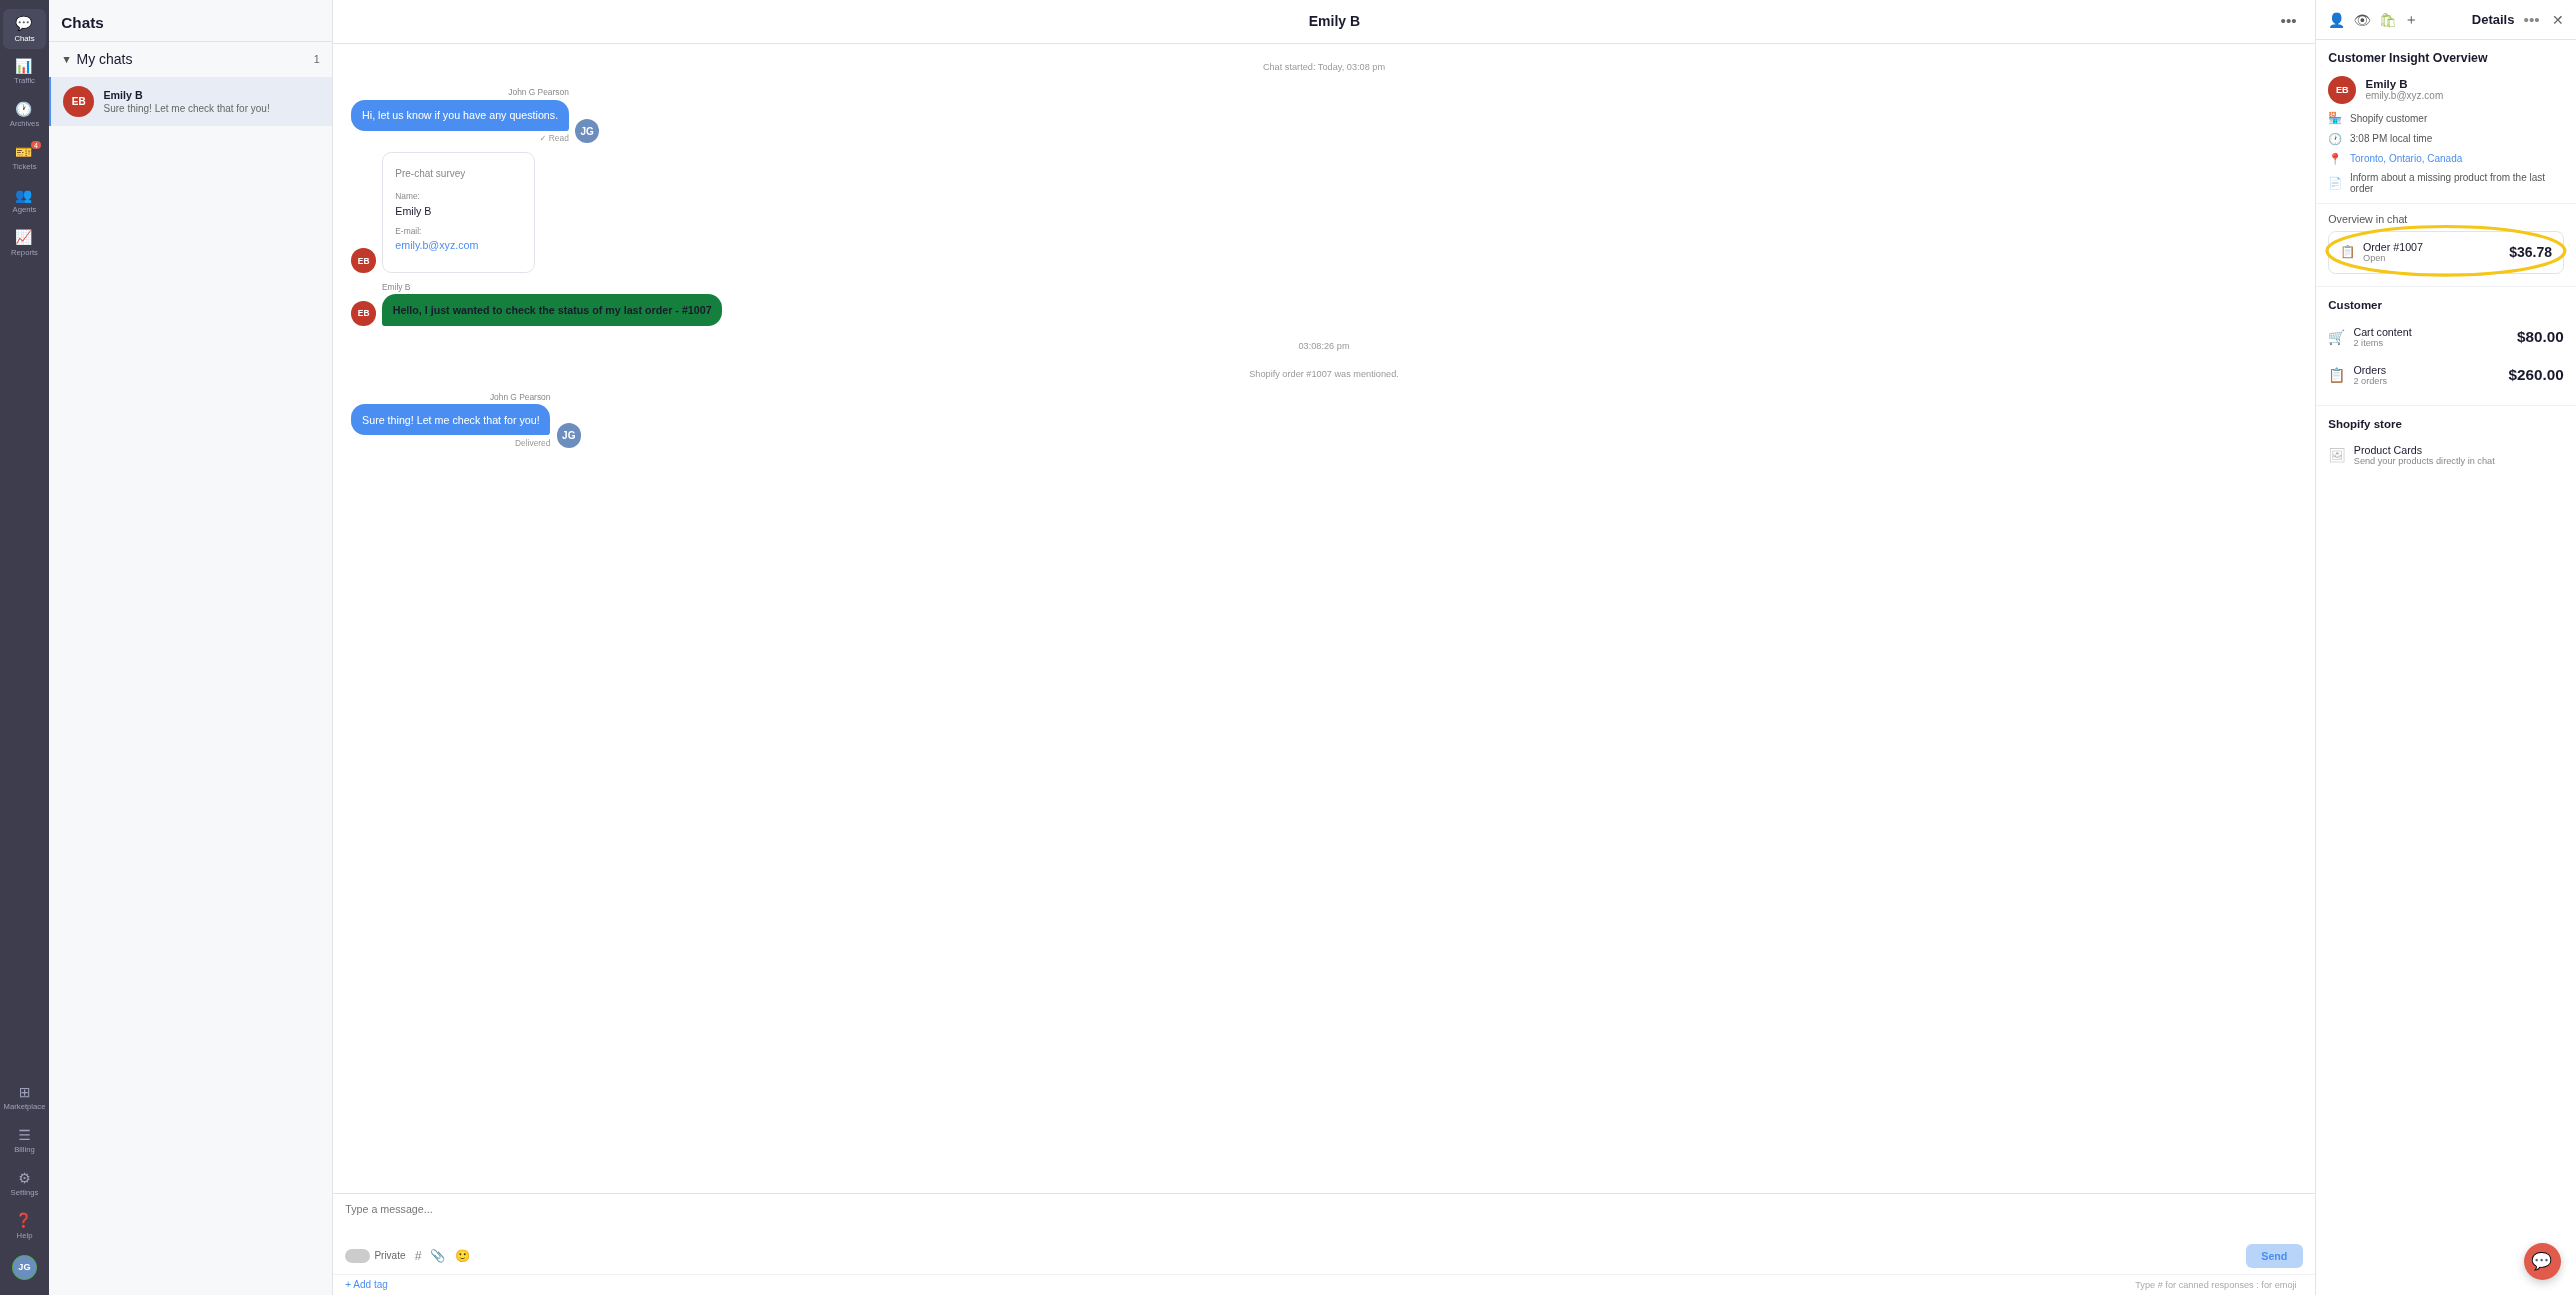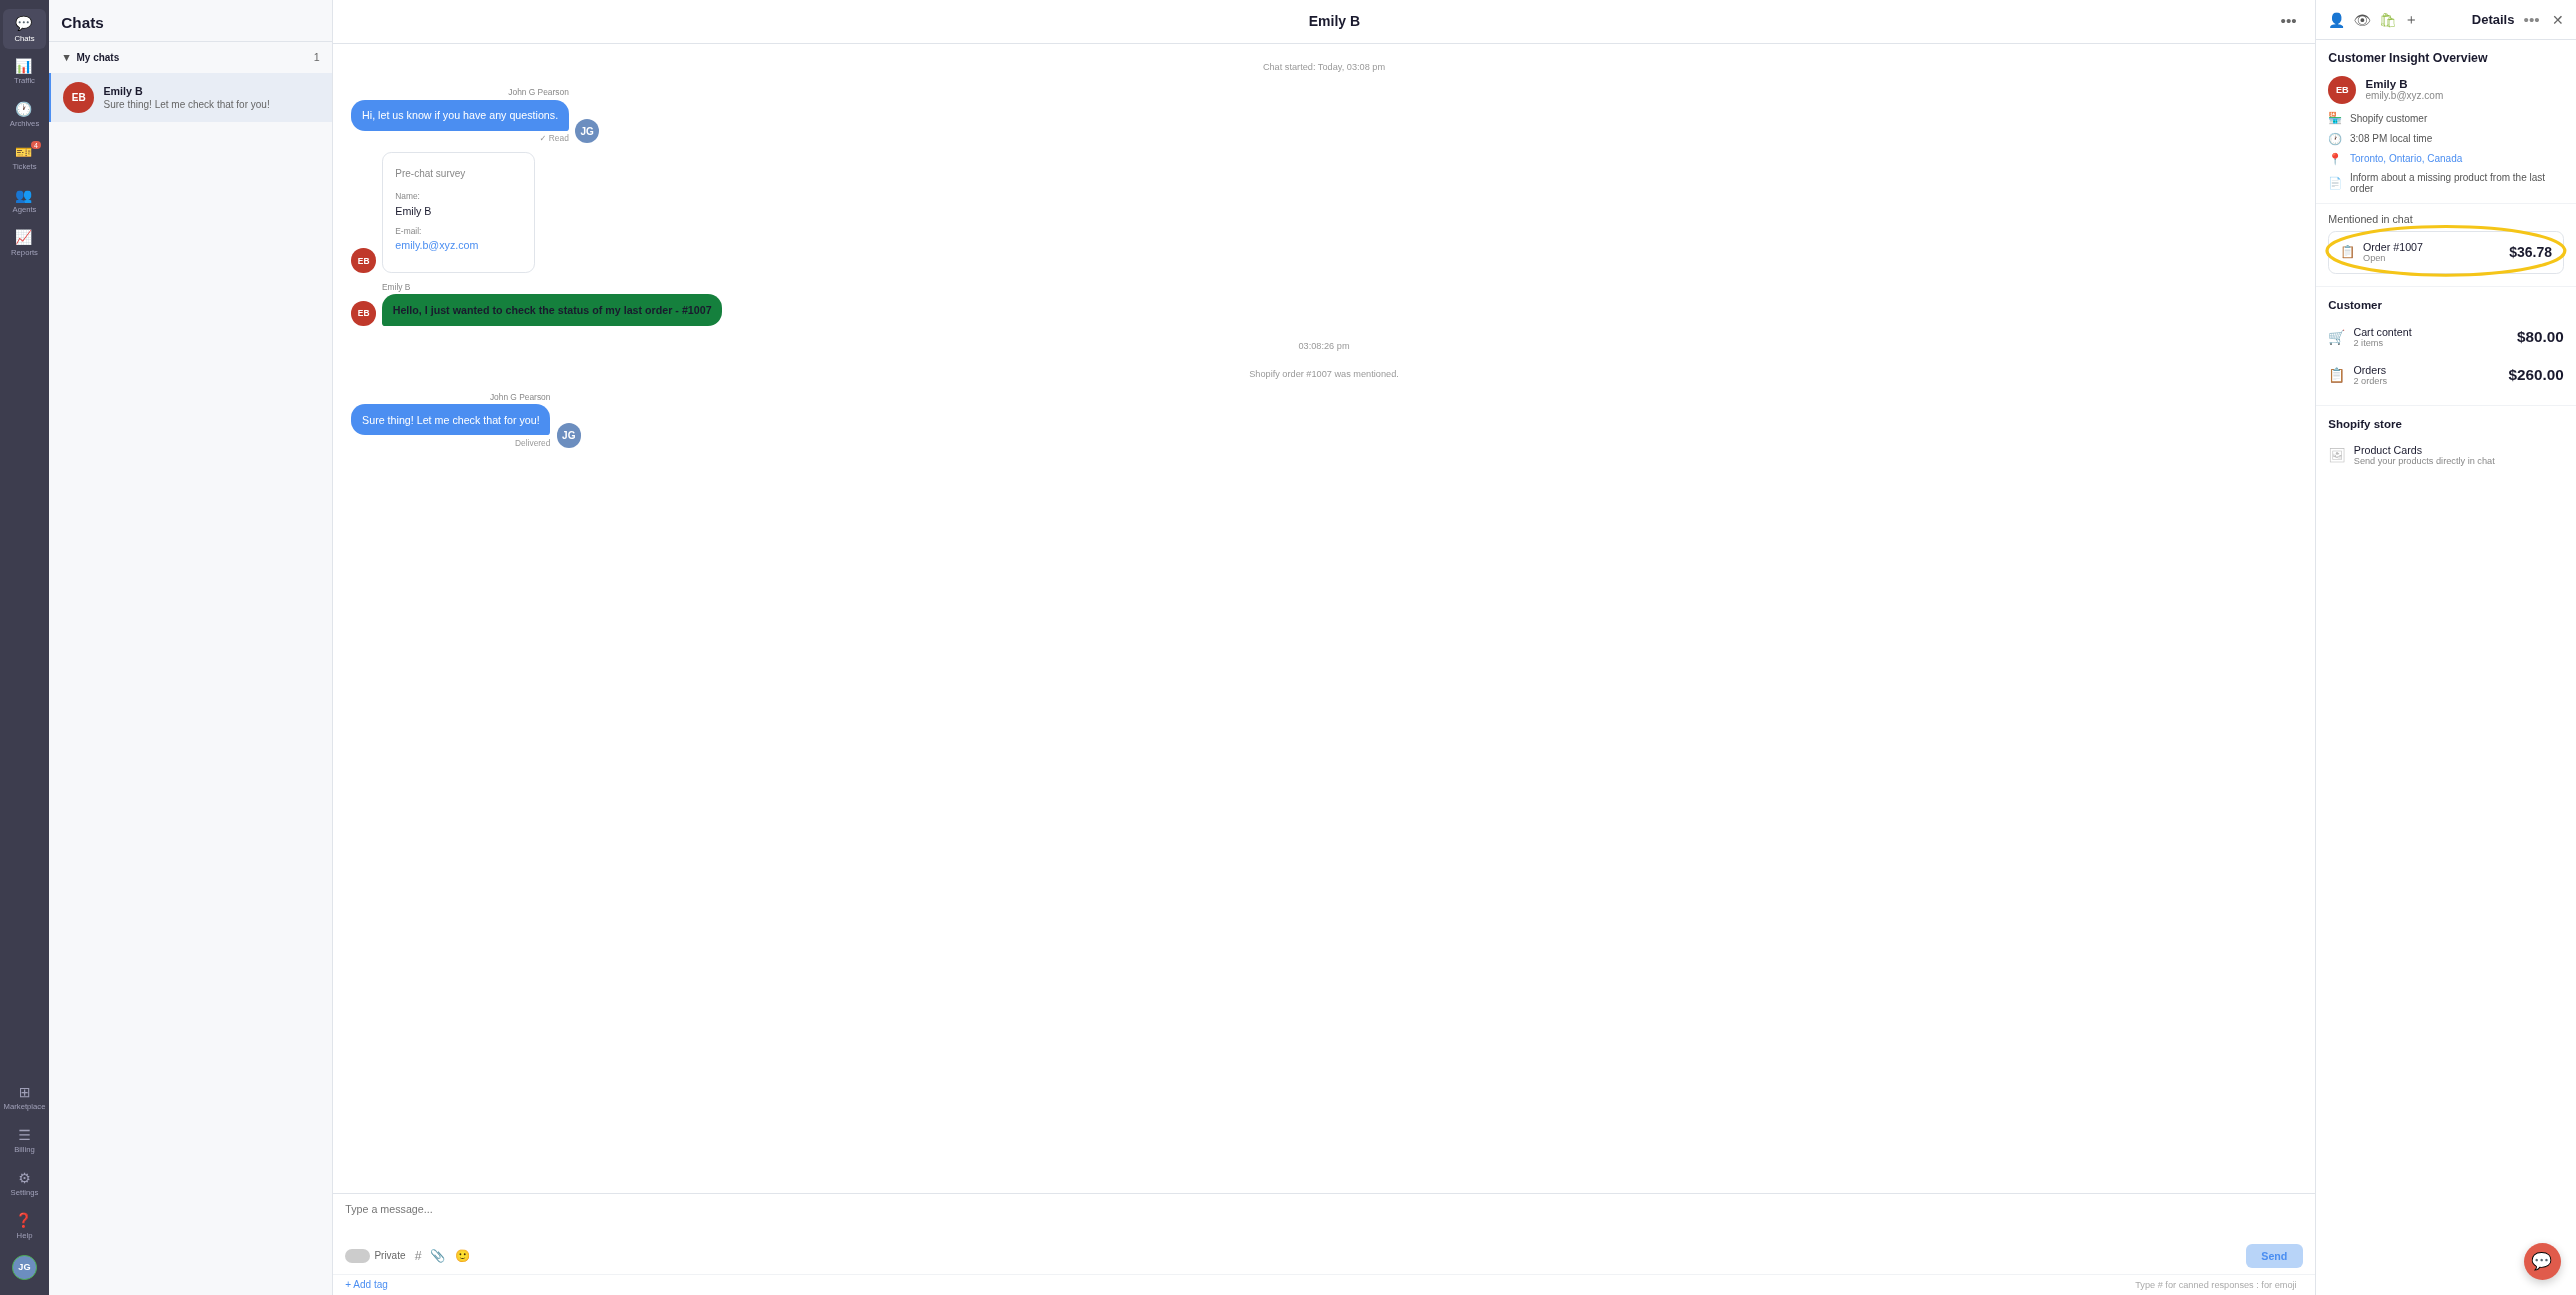--- a/index.html
+++ b/index.html
@@ -76,21 +76,21 @@
       color: #1a1a2e;
       border-bottom: 0.8px solid #e0e4ea;
     }
     .my-chats-header {
       display: flex;
       align-items: center;
       padding: 9.2px 12.3px;
       cursor: pointer;
     }
     .my-chats-header .chevron { color: #555; margin-right: 4.6px; font-size: 10.7px; }
-    .my-chats-label { font-size: 10px; font-weight: 700; color: #1a1a2e; flex: 1; }
+    .my-chats-label { font-size: 14px; font-weight: 400; color: #1a1a2e; flex: 1; }
     .my-chats-count { font-size: 10.7px; color: #666; }
     .chat-item {
       display: flex;
       align-items: center;
       padding: 9.2px 12.3px;
       cursor: pointer;
       background: #e8edf5;
       border-left: 2.3px solid #4b8ef1;
       gap: 9.2px;
     }
@@ -534,21 +534,21 @@
     <span class="info-link">Toronto, Ontario, Canada</span>
   </div>
   <div class="info-row">
     <span class="info-icon">📄</span>
     <span style="font-size:10px;">Inform about a missing product from the last order</span>
   </div>
 
   <div class="divider"></div>
 
   <div class="mentioned-section">
-    <div class="mentioned-label">Mentioned in chat</div>
+    <div class="mentioned-label">Overview in chat</div>
     <div style="position:relative; display:inline-block; width:100%;">
       <div class="order-card">
         <span class="order-icon">📋</span>
         <div class="order-info">
           <div class="order-name">Order #1007</div>
           <div class="order-status">Open</div>
         </div>
         <div class="order-amount">$36.78</div>
       </div>
       <svg style="position:absolute;inset:-9.2px;width:calc(100% + 18.4px);height:calc(100% + 18.4px);pointer-events:none;" viewBox="0 0 320 80" preserveAspectRatio="none">

